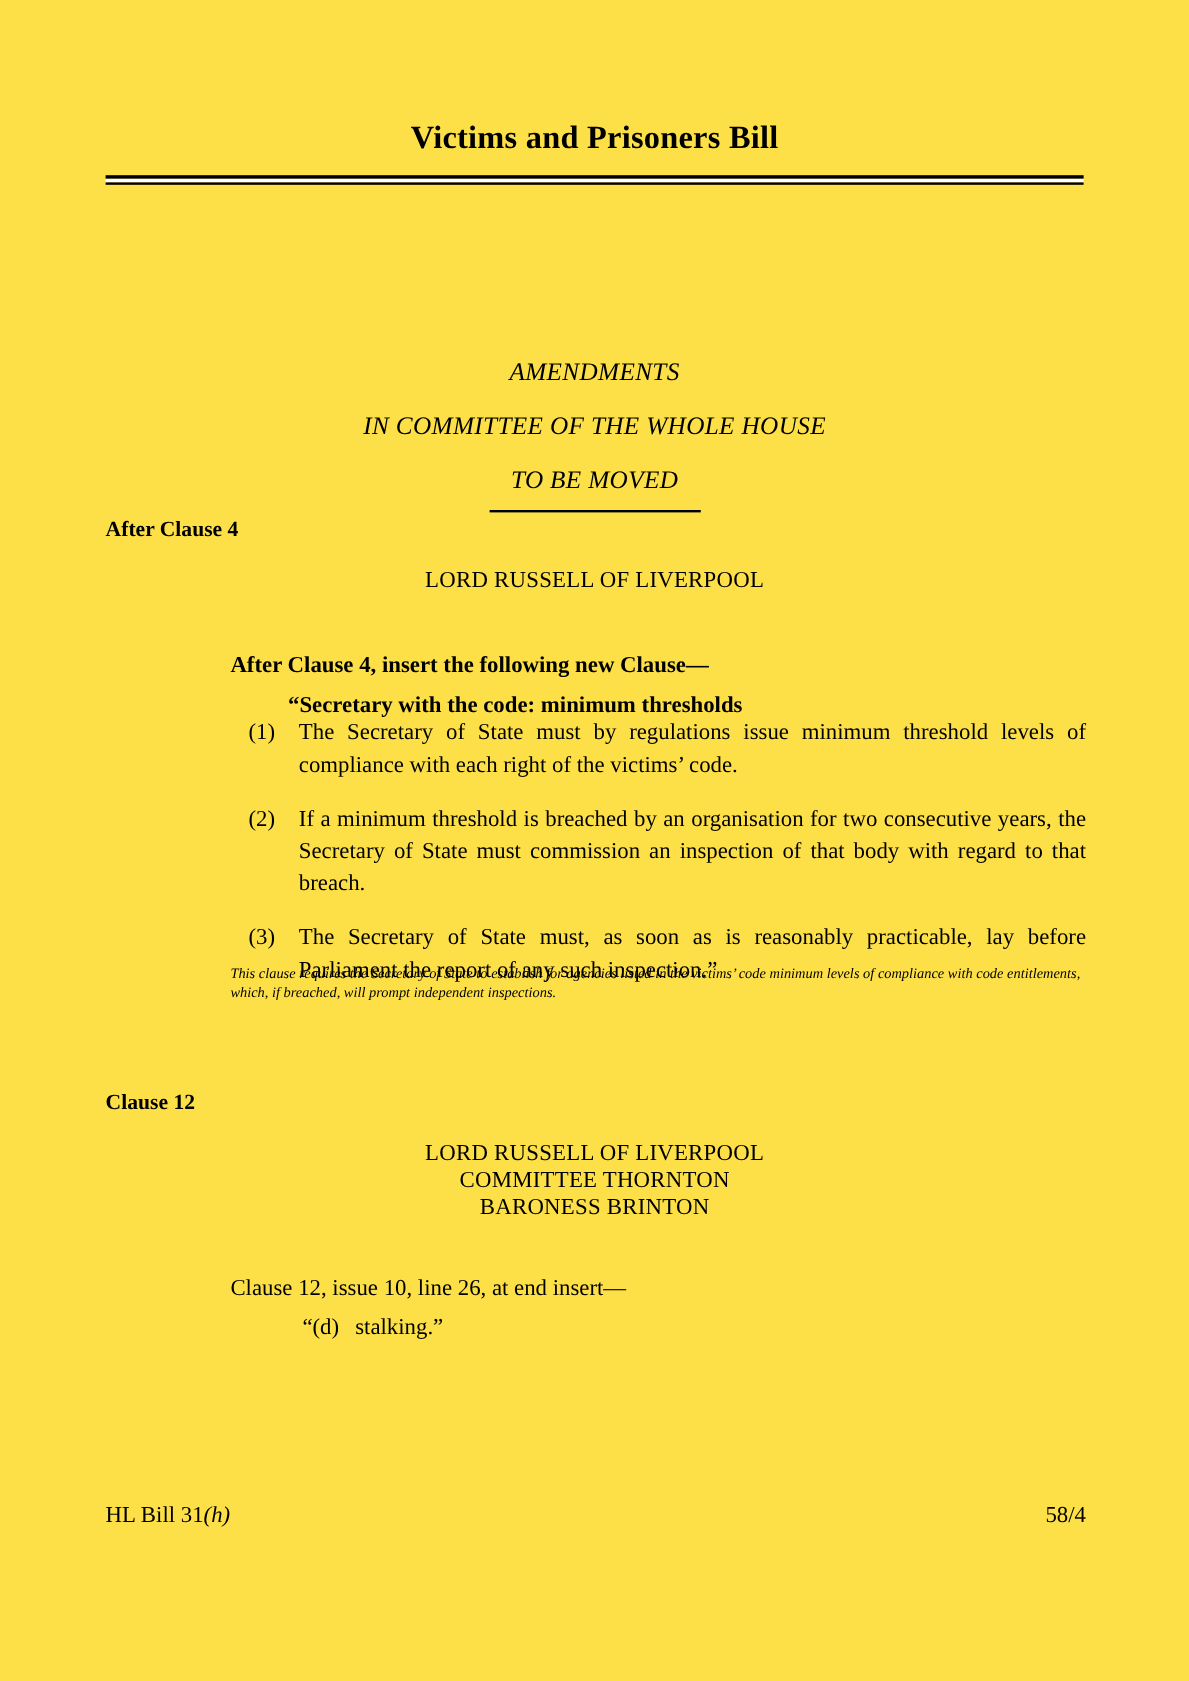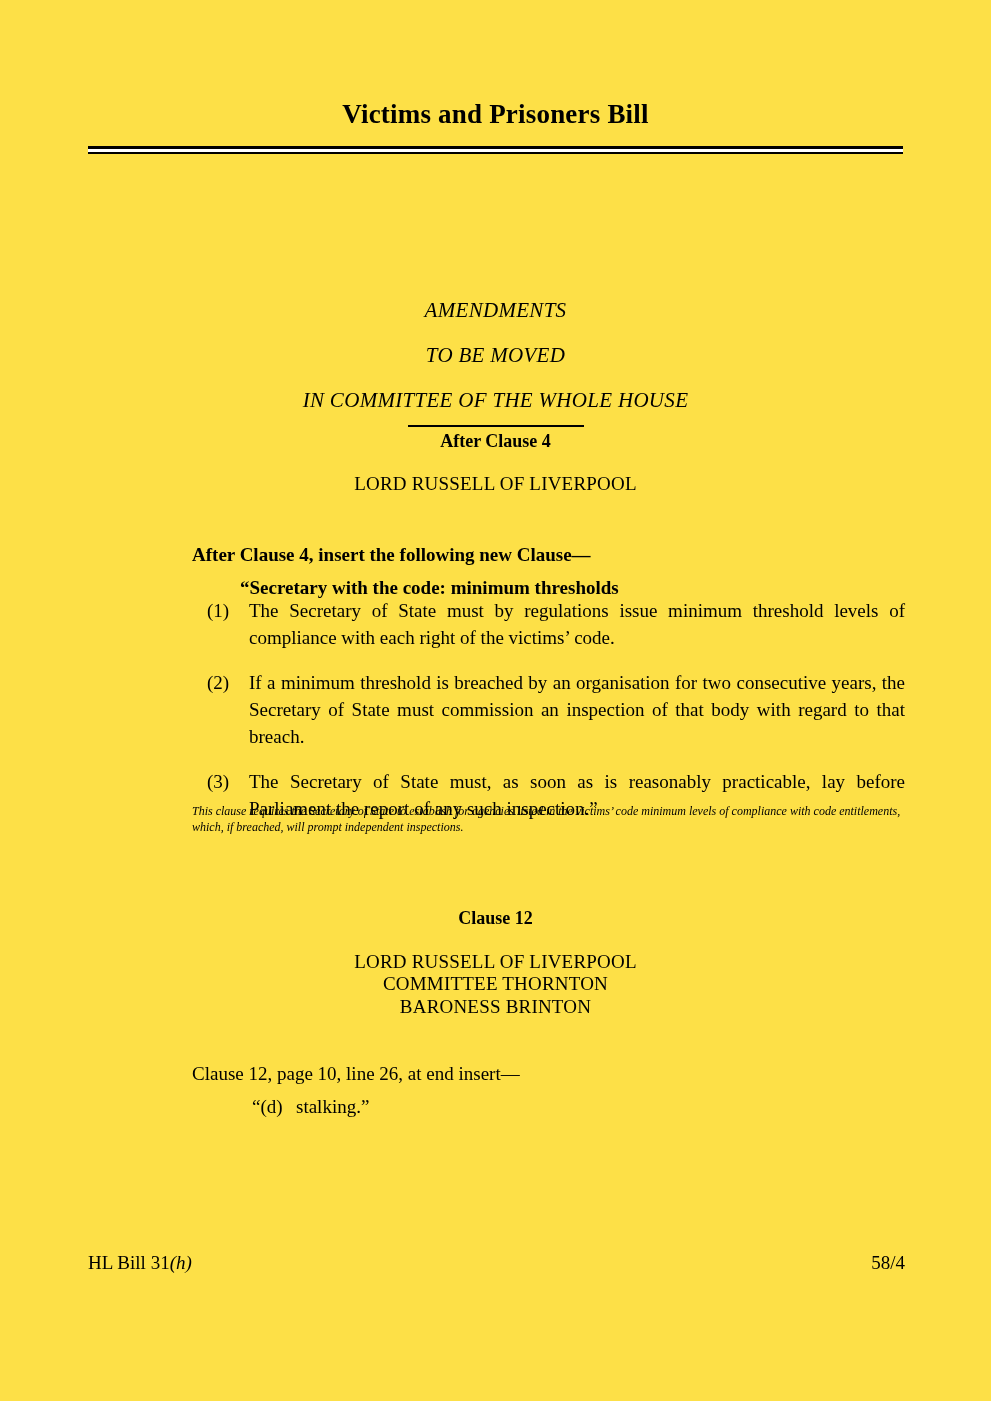--- a/index.html
+++ b/index.html
@@ -73,21 +73,20 @@
   }
   .short-rule {
     width: 176px;
     height: 1.5px;
     background: #000;
     margin: 14px auto 0 auto;
   }
 
   
   .section-marker {
-    text-align: center;
     font-size: 18px;
     font-weight: bold;
     line-height: 1.2;
   }
   .sponsors {
     text-align: center;
     font-size: 19px;
     line-height: 1.18;
     letter-spacing: 0.2px;
   }
@@ -188,22 +187,22 @@
     <h1 class="bill-title">Victims and Prisoners Bill</h1>
     <div class="double-rule">
       <div class="rule-thick"></div>
       <div class="rule-gap"></div>
       <div class="rule-thin"></div>
     </div>
   </div>
 
   <div class="headings">
     <p class="heading-line">AMENDMENTS</p>
+    <p class="heading-line">IN COMMITTEE OF THE WHOLE HOUSE</p>
     <p class="heading-line">TO BE MOVED</p>
-    <p class="heading-line">IN COMMITTEE OF THE WHOLE HOUSE</p>
     <div class="short-rule"></div>
   </div>
 
   <div class="blk" style="left:88px; top:431px; width:815px;">
     <div class="section-marker">After Clause 4</div>
   </div>
 
   <div class="blk" style="left:88px; top:473px; width:815px;">
     <div class="sponsors">
       <span class="sponsor-name">LORD RUSSELL OF LIVERPOOL</span>
@@ -245,21 +244,21 @@
 
   <div class="blk" style="left:88px; top:951px; width:815px;">
     <div class="sponsors">
       <span class="sponsor-name">LORD RUSSELL OF LIVERPOOL</span>
       <span class="sponsor-name">COMMITTEE THORNTON</span>
       <span class="sponsor-name">BARONESS BRINTON</span>
     </div>
   </div>
 
   <div class="blk" style="left:192px; top:1042px; width:713px;">
-    <p class="insert-line">Clause 12, page 10, line 26, at end insert—</p>
+    <p class="insert-line">Clause 12, issue 10, line 26, at end insert—</p>
   </div>
 
   <div class="blk" style="left:252px; top:1075px; width:653px;">
     <p class="insert-item">
       <span class="insert-label">“(d)</span><span>stalking.”</span>
     </p>
   </div>
 
   <div class="footer">
     <div class="footer-left">

